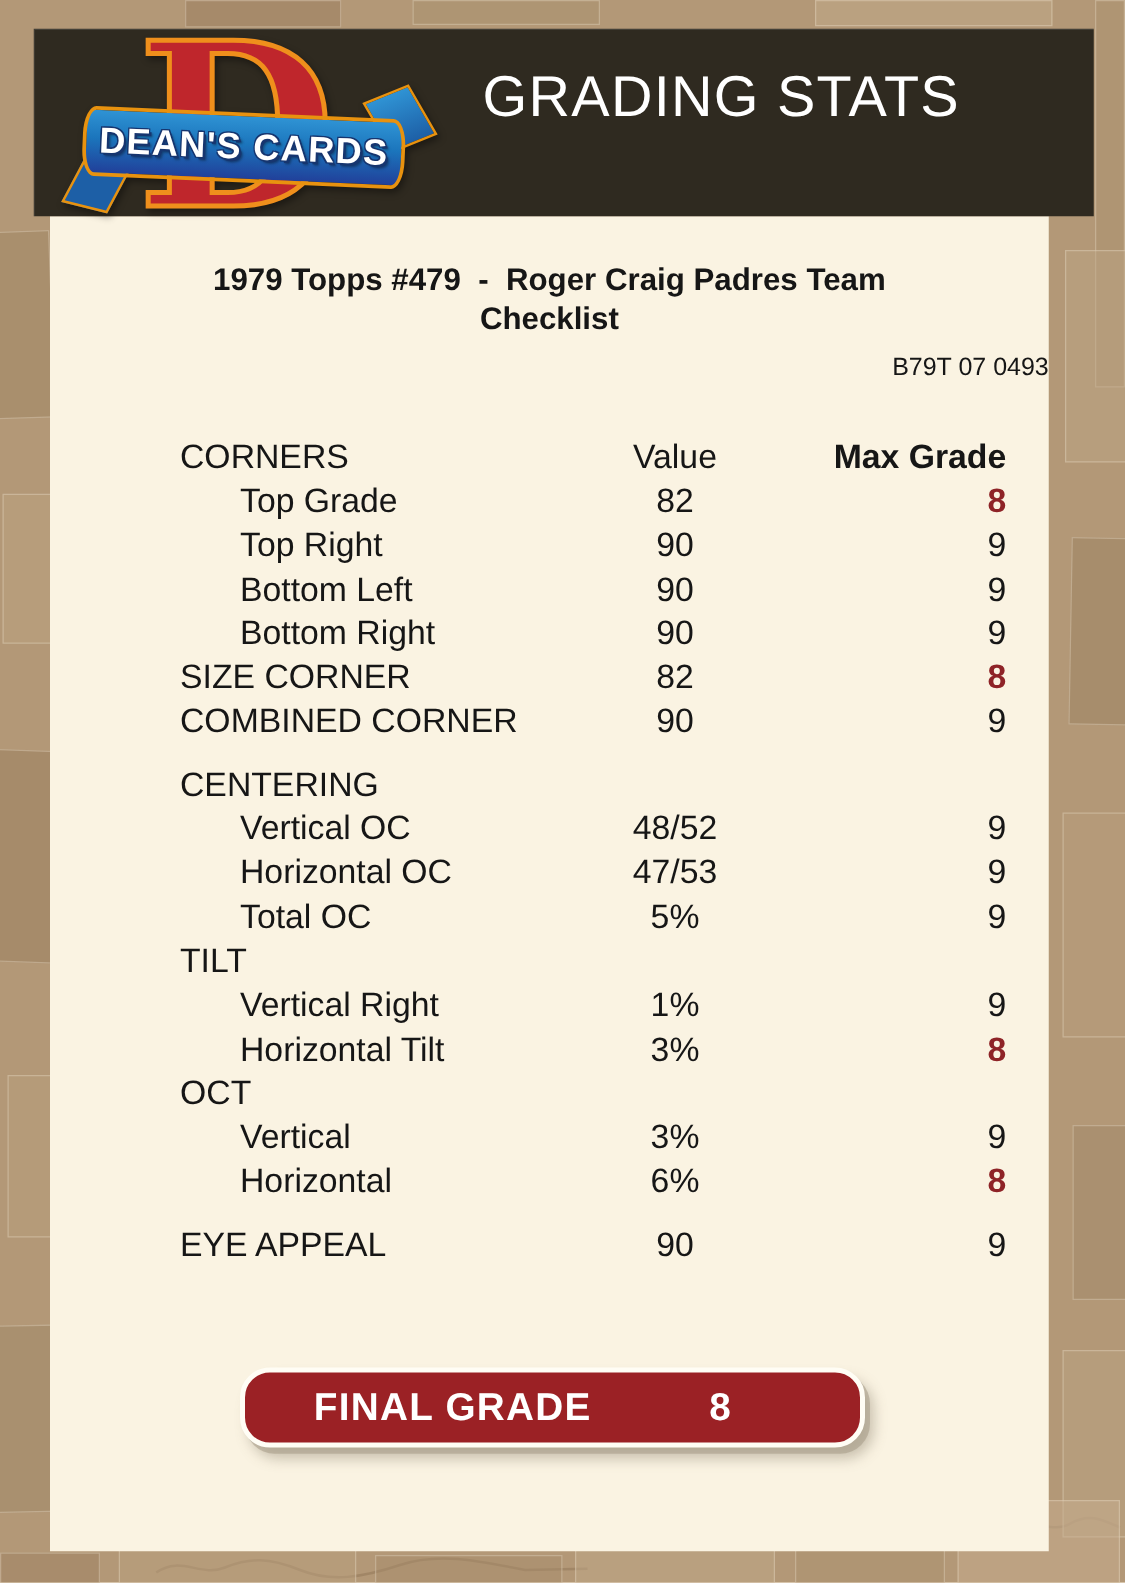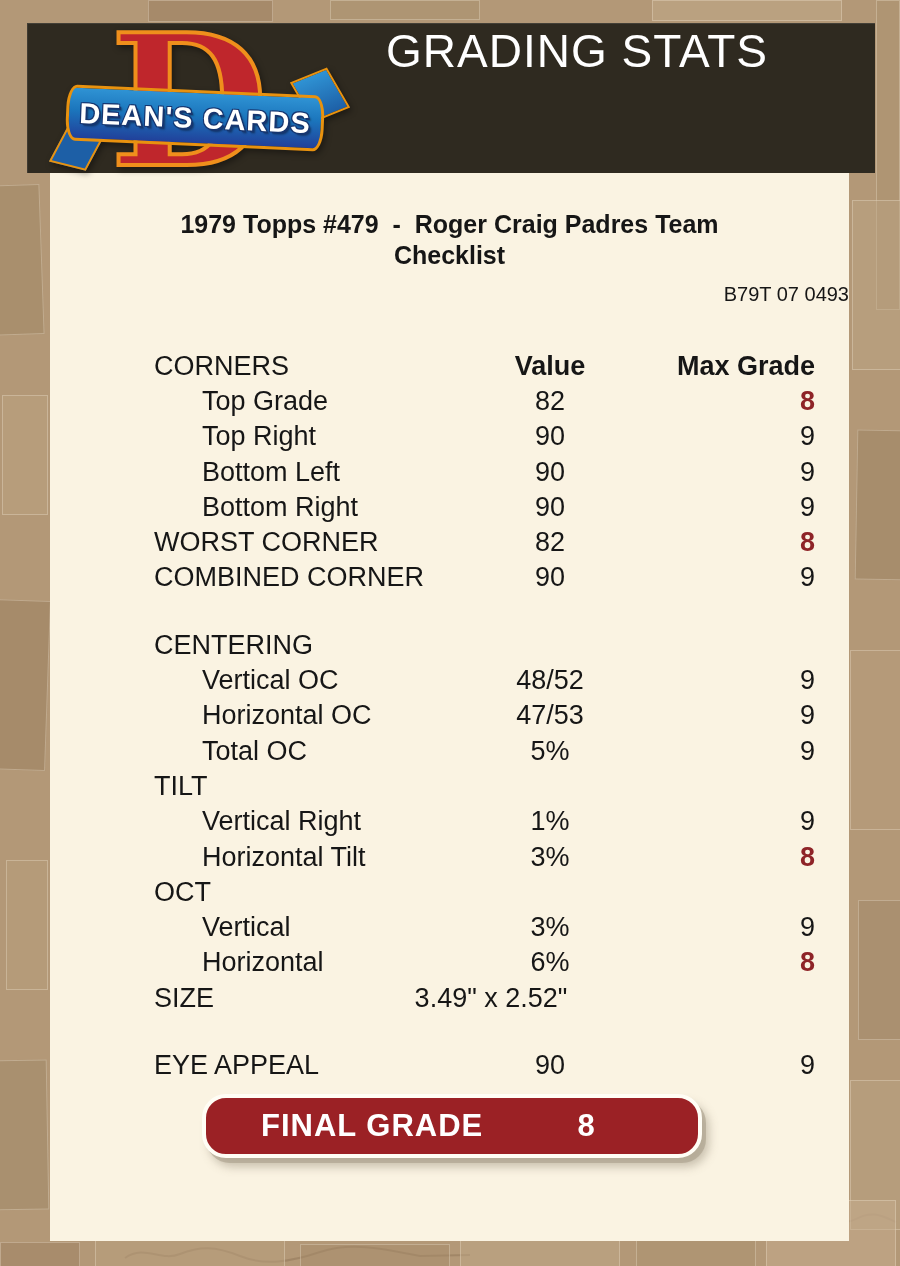--- a/index.html
+++ b/index.html
@@ -18,21 +18,21 @@
 
   
   .header-bar {
     position:absolute; left:27px; top:23px; width:848px; height:150px;
     background:#2f2a20;
     border-top:1px solid rgba(255,255,255,.10);
     border-left:1px solid rgba(255,255,255,.08);
     z-index:5;
   }
   .header-text { position:absolute; left:260px; top:0; width:578px; height:100%; text-align:center; color:#ffffff; }
-  .header-title { font-size:46px; letter-spacing:1px; }
+  .header-title { margin-top:26px; font-size:46px; letter-spacing:1px; }
   .header-sub   { margin-top:8px;  font-size:36px; }
 
   
   .logo { position:absolute; left:20px; top:2px; width:290px; height:150px; filter:drop-shadow(2px 3px 3px rgba(0,0,0,.40)); }
   .logo-d {
     position:absolute; left:62px; top:6px;
     font-family:"DejaVu Serif", serif; font-weight:bold;
     font-size:182px; line-height:138px;
     color:#bf262c;
     -webkit-text-stroke:4px #ef8f1c;
@@ -50,54 +50,54 @@
     color:#ffffff; font-weight:bold; font-size:29px; letter-spacing:1px; white-space:nowrap;
     text-shadow:2px 2px 0 #16356f, -1px -1px 0 #16356f, 1px -1px 0 #16356f, -1px 1px 0 #16356f, 3px 3px 2px rgba(0,0,0,.35);
   }
   .banner-tail { position:absolute; background:#1d5fa6; border:2px solid #e8920f; z-index:2; }
   .tail-left  { left:10px;  top:102px; width:38px; height:40px; transform:rotate(14deg) skewX(-14deg); }
   .tail-right { left:252px; top:46px;  width:40px; height:46px; transform:rotate(-22deg) skewX(8deg);
                 background:linear-gradient(180deg,#2f93d4,#1d5fa6); }
 
   
   .panel {
-    position:absolute; left:50px; top:173px; width:799px; height:1068px;
+    position:absolute; left:40px; top:173px; width:799px; height:1068px;
     background:#faf3e2; z-index:4;padding-left:22px;
   }
 
   .card-title {
     position:absolute; top:36px; left:0; width:100%;
     display:flex; justify-content:center;
   }
   .card-title-inner {
     width:630px; text-align:center;
     font-size:25px; font-weight:bold; line-height:31px;
     white-space:pre-wrap;
   }
   .card-serial {
     position:absolute; top:110px; left:0; width:100%;
     text-align:right; font-size:20px;
   }
 
   
   .gtable { position:absolute; left:0; top:175px; width:100%; }
   .row { position:relative; height:35.3px; }
-  .row.gap { margin-top:32px; }
+  .row.gap { margin-top:15px; }
   .lbl {
     position:absolute; left:104px; top:50%; transform:translateY(-50%);
     font-size:27px; white-space:nowrap;
   }
   .lbl.indent { left:152px; }
   .lbl.bold, .row.header .lbl { font-weight:normal; }
   .val {
     position:absolute; left:400px; width:200px; top:50%; transform:translateY(-50%);
     text-align:center; font-size:27px;
   }
   .val.shift { left:341px; }
-  .row.header .val { font-weight:bold; }
+  .row.header .val { font-weight:normal; }
   .grd {
     position:absolute; left:585px; width:180px; top:50%; transform:translateY(-50%);
     text-align:right; font-size:27px;
   }
   .row.header .grd { font-weight:bold; }
   .grd.red { color:#8e2327; font-weight:bold; }
 
   
   .final-grade {
     position:absolute; left:152px; top:921px; width:500px; height:64px;
@@ -185,21 +185,21 @@
         <span class="lbl indent">Bottom Left</span>
         <span class="val">90</span>
         <span class="grd">9</span>
       </div>
       <div class="row">
         <span class="lbl indent">Bottom Right</span>
         <span class="val">90</span>
         <span class="grd">9</span>
       </div>
       <div class="row">
-        <span class="lbl bold">WORST CORNER</span>
+        <span class="lbl bold">SIZE CORNER</span>
         <span class="val">82</span>
         <span class="grd red">8</span>
       </div>
       <div class="row">
         <span class="lbl bold">COMBINED CORNER</span>
         <span class="val">90</span>
         <span class="grd">9</span>
       </div>
       <div class="row gap">
         <span class="lbl bold">CENTERING</span>
@@ -244,25 +244,20 @@
       <div class="row">
         <span class="lbl indent">Vertical</span>
         <span class="val">3%</span>
         <span class="grd">9</span>
       </div>
       <div class="row">
         <span class="lbl indent">Horizontal</span>
         <span class="val">6%</span>
         <span class="grd red">8</span>
       </div>
-      <div class="row">
-        <span class="lbl bold">SIZE</span>
-        <span class="val shift">3.49" x 2.52"</span>
-        <span class="grd"></span>
-      </div>
       <div class="row gap">
         <span class="lbl bold">EYE APPEAL</span>
         <span class="val">90</span>
         <span class="grd">9</span>
       </div>
     </div>
 
   <div class="final-grade">
     <span class="final-label">FINAL GRADE</span>
     <span class="final-value">8</span>

